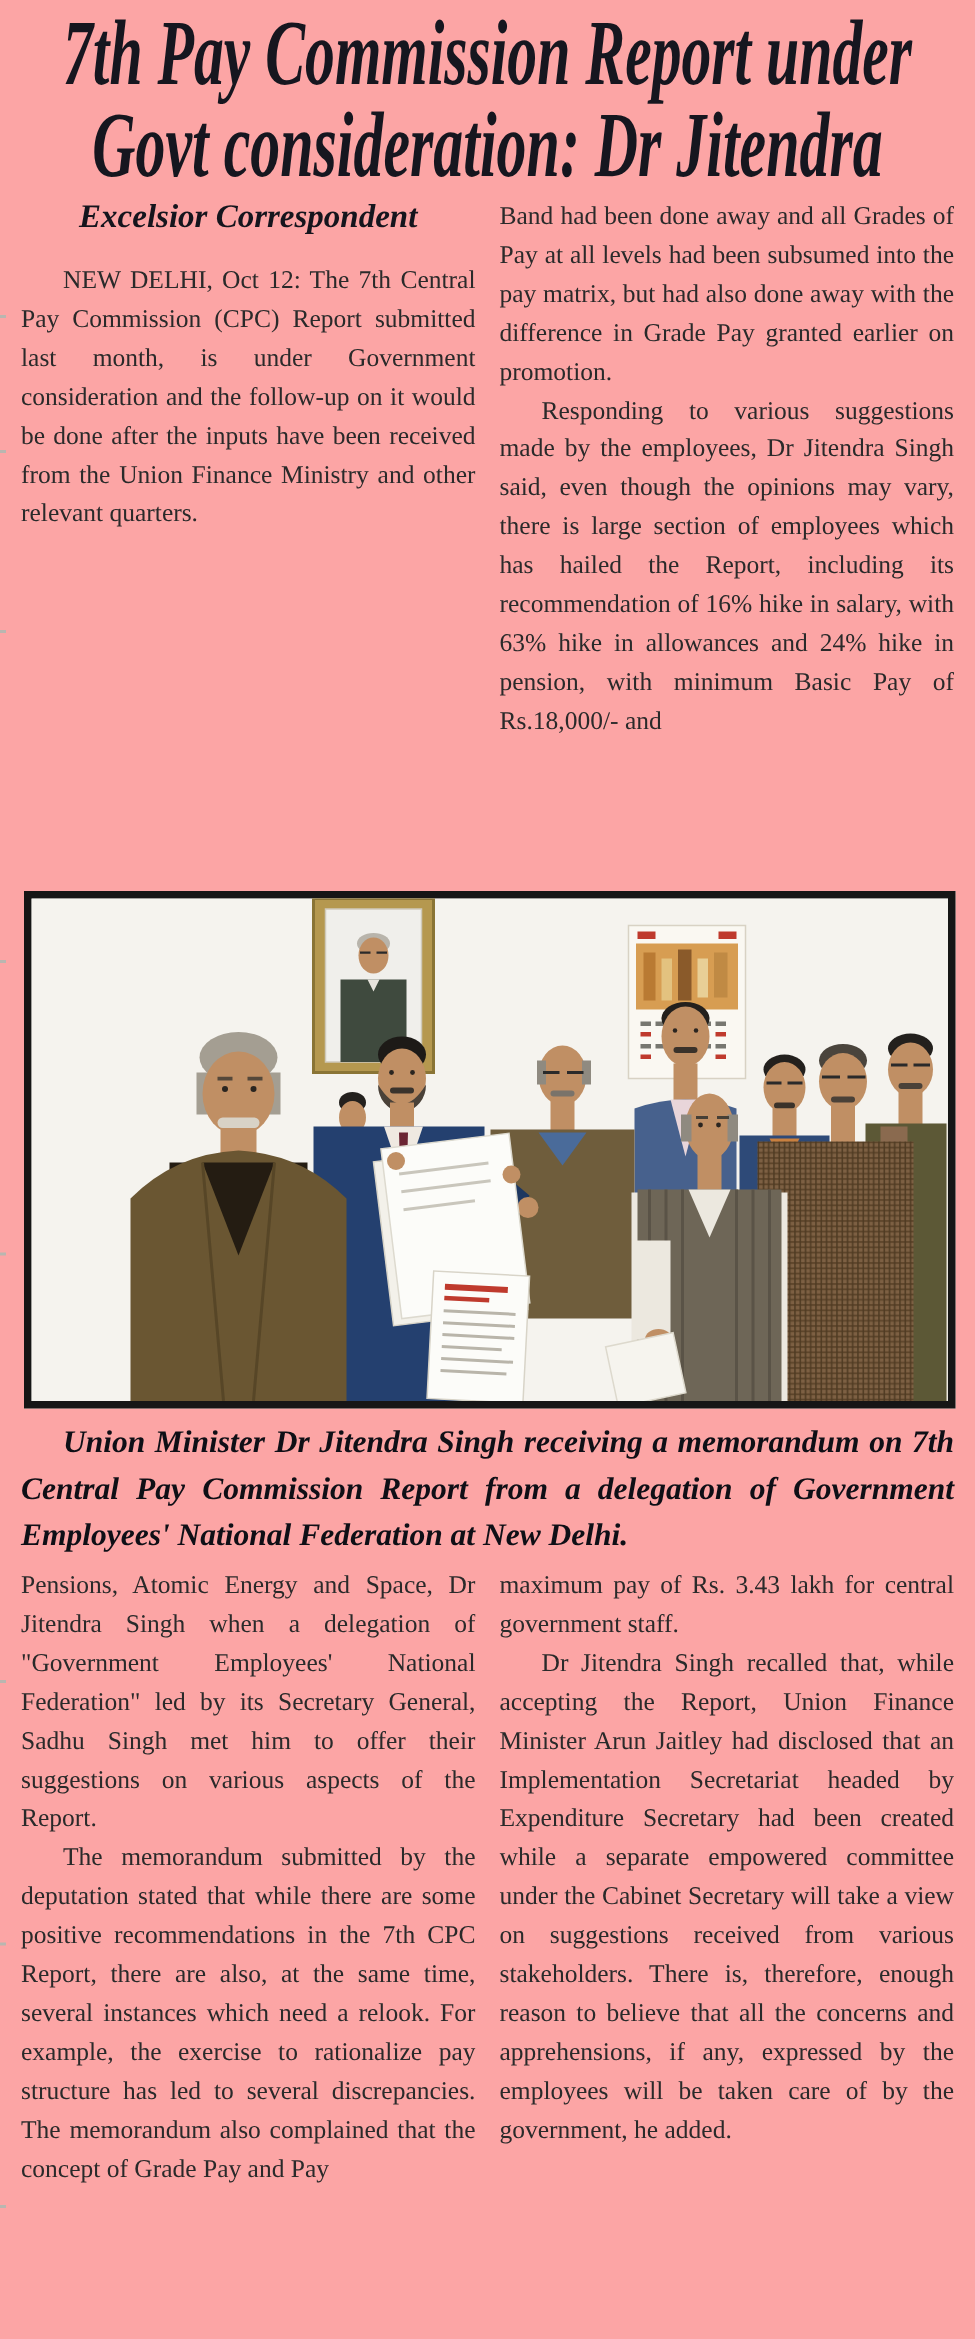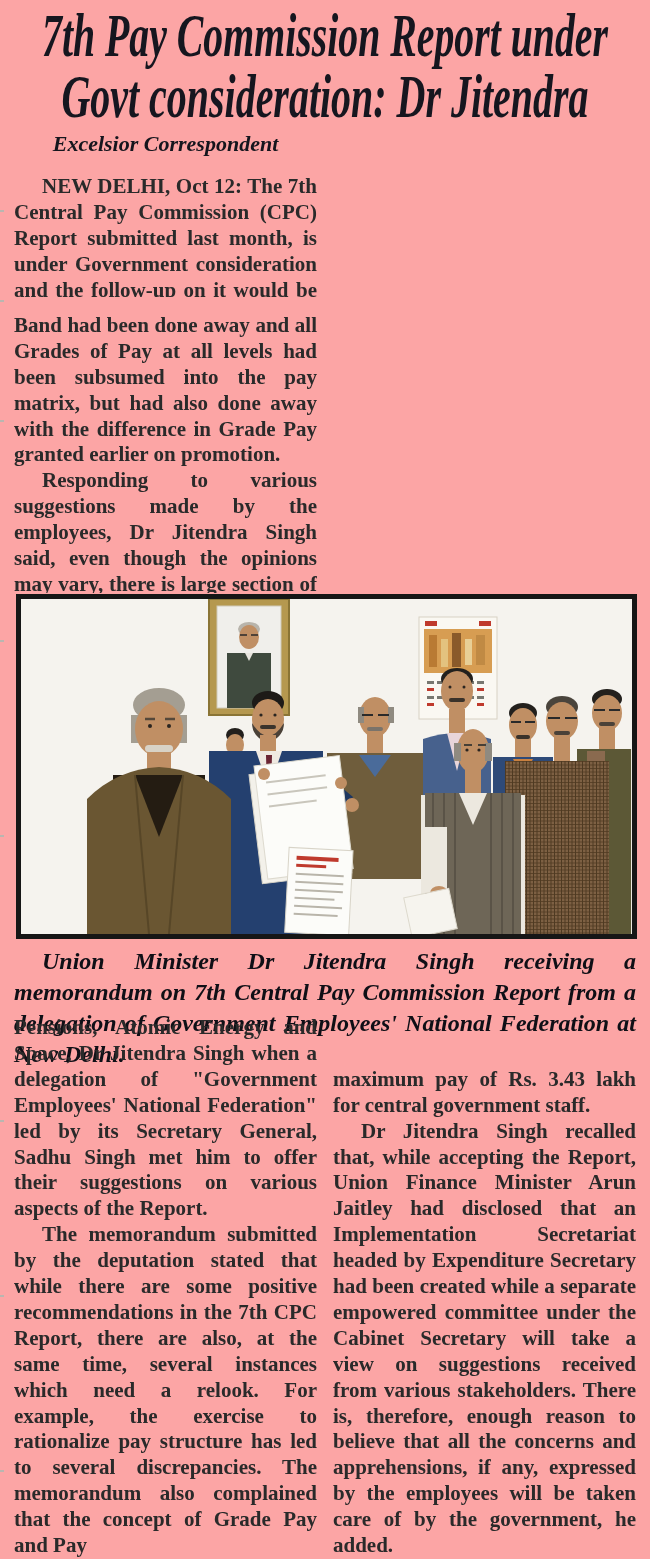--- a/index.html
+++ b/index.html
@@ -2,32 +2,32 @@
 <html lang="en-US"><head>
 <meta charset="utf-8">
 <style>
   html,body{margin:0;padding:0;background:#fff;}
   #page{position:relative;width:650px;height:1559px;background:#fca5a5;
         font-family:"Liberation Serif", serif;overflow:hidden;}
   .headline-svg{position:absolute;top:2px;left:0;}
   .hl-text{font-family:"Liberation Serif", serif;font-style:italic;font-weight:bold;
            font-size:62px;fill:#16161f;}
   .cols{position:absolute;left:14px;width:622px;display:flex;gap:16px;}
-  .cols.top{top:131px;height:462px;flex-direction:column;}
-  .cols.bottom{top:1044px;height:515px;align-items:flex-end;}
+  .cols.top{top:131px;height:462px;}
+  .cols.bottom{top:1044px;height:515px;}
   .col{width:303px;overflow:hidden;}
-  p.body{margin:0;font-size:21px;line-height:25.9px;text-align:justify;
-         color:#2a2a2a;hyphens:auto;font-weight:bold;-webkit-hyphens:auto;}
+  p.body{margin:0;font-size:17px;line-height:25.9px;text-align:justify;
+         color:#2a2a2a;hyphens:auto;-webkit-hyphens:auto;}
   p.ind{text-indent:28px;}
   .byline{font-size:22px;line-height:26px;font-weight:bold;font-style:italic;
           text-align:center;color:#15151d;margin:0 0 17px 0;}
   .photo-frame{position:absolute;top:594px;left:16px;width:611px;height:335px;
                border:5px solid #161616;background:#f5f3ee;margin:0;}
   .scene{display:block;width:611px;height:335px;}
-  .caption{position:absolute;top:946px;left:14px;width:622px;font-size:24px;
+  .caption{position:absolute;top:946px;left:14px;width:622px;font-size:21px;
            line-height:31px;font-weight:bold;font-style:italic;color:#0f0f16;
            text-align:justify;text-indent:28px;}
   .scan-marks{position:absolute;top:0;left:0;width:5px;height:1559px;}
   .scan-marks i{position:absolute;left:0;width:4px;height:2px;background:#b9b6b0;display:block;}
 </style>
 </head>
 <body>
 
 <div id="page">
 

